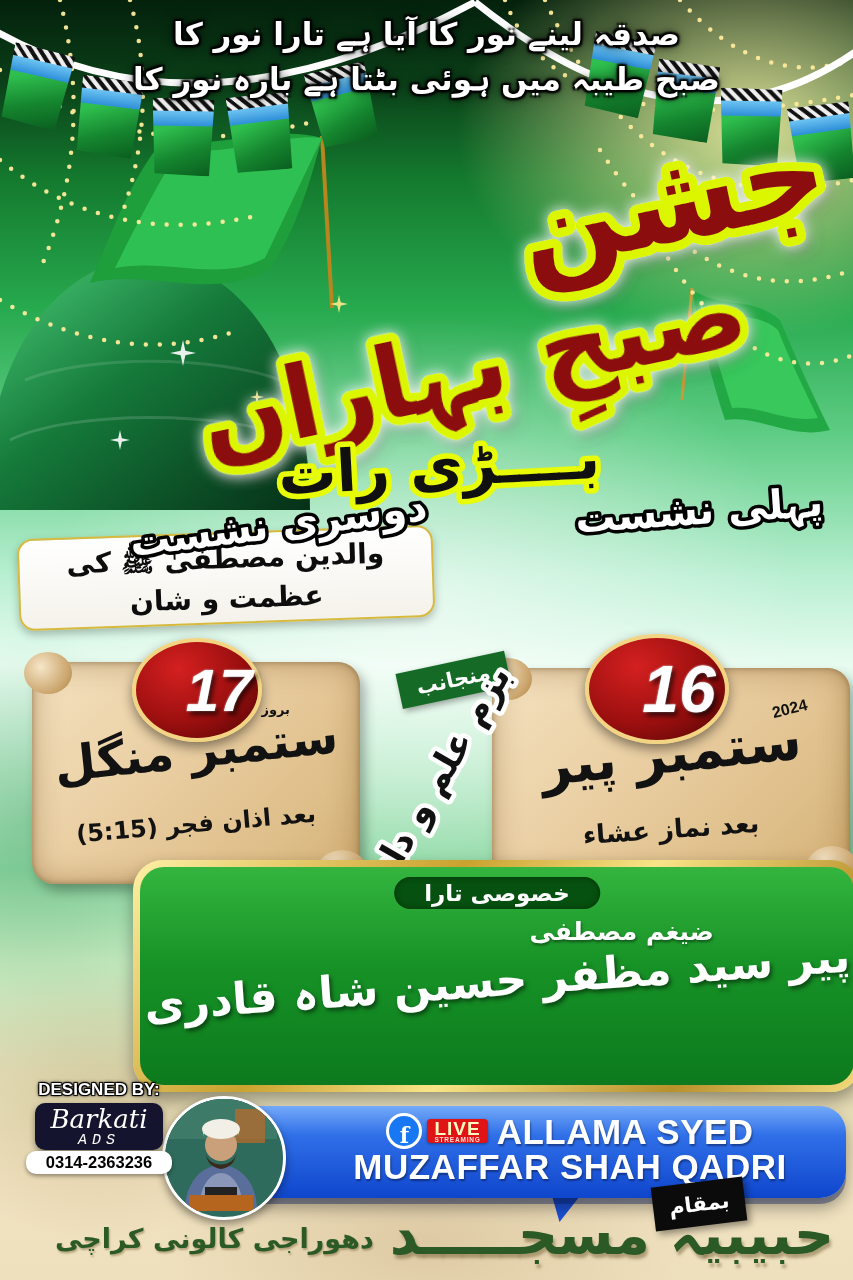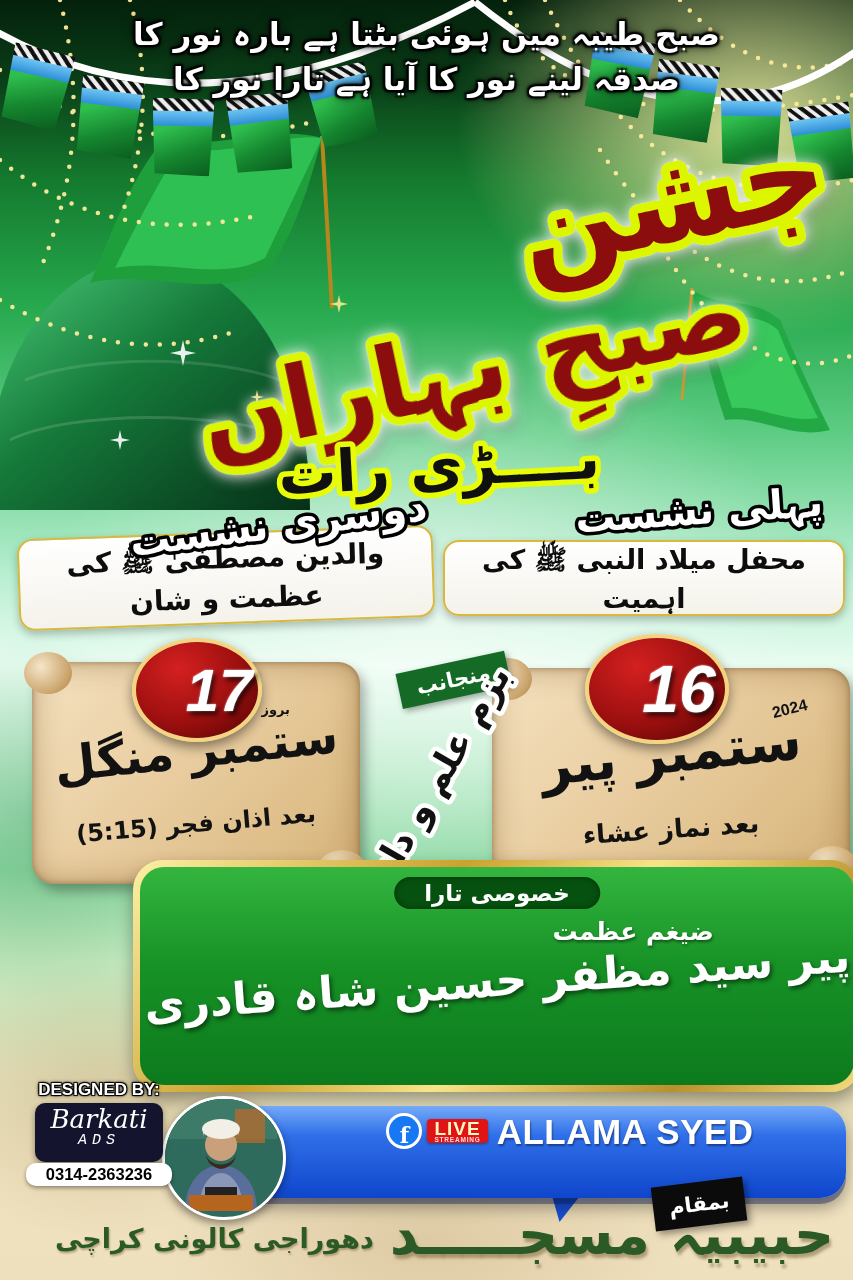--- a/index.html
+++ b/index.html
@@ -107,21 +107,21 @@
     position:absolute;left:0;right:0;top:88px;text-align:center;direction:rtl;
     color:#fff;font-weight:bold;font-size:44px;transform:rotate(-4deg);white-space:nowrap;
     text-shadow:2px 3px 4px rgba(0,0,0,.5);
   }
 
   
   .designer{position:absolute;left:26px;top:1080px;width:146px;text-align:center;z-index:6;
     font-family:"Liberation Sans",sans-serif;}
   .designer .lbl{color:#fff;font-weight:bold;font-size:17px;
     text-shadow:0 0 4px #000,1px 1px 1px #000,-1px 1px 1px #000,1px -1px 1px #000,-1px -1px 1px #000;}
-  .designer .box{background:#14142e;border-radius:10px;margin:3px 9px;padding:3px 4px 12px;
+  .designer .box{background:#14142e;border-radius:10px;margin:3px 9px;padding:3px 4px 0;
     box-shadow:0 3px 6px rgba(0,0,0,.4);}
   .designer .nm{color:#fff;font-family:"DejaVu Serif",serif;font-style:italic;font-size:26px;line-height:1;}
   .designer .tp{color:#fff;font-family:Liberation Mono, monospace;font-style:italic;font-size:15px;letter-spacing:5px;line-height:1.2;}
   .designer .ph{background:#fff;border-radius:10px;margin-top:-2px;padding:2px 2px;
     font-weight:bold;font-size:16.5px;color:#000;box-shadow:0 2px 4px rgba(0,0,0,.4);}
 
   
   .live-bar{
     position:absolute;left:176px;top:1106px;width:670px;height:92px;z-index:5;
     border-radius:26px;
@@ -274,22 +274,22 @@
       <path d="M11 0 L13 9 L22 11 L13 13 L11 22 L9 13 L0 11 L9 9 Z" fill="#ffe98a"></path>
     </svg>
   <svg class="sparkle" style="left:110px;top:430px;" width="20" height="20" viewBox="0 0 22 22">
       <path d="M11 0 L13 9 L22 11 L13 13 L11 22 L9 13 L0 11 L9 9 Z" fill="#fff"></path>
     </svg>
   <svg class="sparkle" style="left:250px;top:390px;" width="14" height="14" viewBox="0 0 22 22">
       <path d="M11 0 L13 9 L22 11 L13 13 L11 22 L9 13 L0 11 L9 9 Z" fill="#ffe98a"></path>
     </svg>
 
   <div class="abs verses">
+    <div>صدقہ لینے نور کا آیا ہے تارا نور کا</div>
     <div>صبح طیبہ میں ہوئی بٹتا ہے بارہ نور کا</div>
-    <div>صدقہ لینے نور کا آیا ہے تارا نور کا</div>
   </div>
 
   <svg class="abs" style="left:115px;top:100px;z-index:5;" width="730" height="390" viewBox="0 0 730 390">
     <defs>
       <filter id="glow" x="-40%" y="-40%" width="180%" height="180%">
         <feDropShadow dx="0" dy="0" stdDeviation="7" flood-color="#ffffff" flood-opacity="0.9"></feDropShadow>
         <feDropShadow dx="4" dy="6" stdDeviation="4" flood-color="#223311" flood-opacity="0.4"></feDropShadow>
       </filter>
     </defs>
     <g filter="url(#glow)" font-family="DejaVu Sans, sans-serif" font-weight="bold" fill="#8c1010" stroke="#dcf605" paint-order="stroke" stroke-linejoin="round">
@@ -298,23 +298,20 @@
     </g>
   </svg>
 
   <svg class="abs" style="left:205px;top:420px;z-index:6;" width="470" height="100" viewBox="0 0 470 100">
     <text x="235" y="66" font-size="58" font-weight="bold" font-family="DejaVu Sans, sans-serif" fill="#101010" stroke="#e8fb07" stroke-width="11" paint-order="stroke" stroke-linejoin="round" text-anchor="middle" transform="rotate(-3 235 66)">بــــڑی رات</text>
   </svg>
 
   <svg class="abs" style="left:540px;top:478px;z-index:5;" width="310" height="70" viewBox="0 0 310 70">
     <text x="160" y="46" font-size="40" font-weight="bold" font-family="DejaVu Sans, sans-serif" fill="#ffffff" stroke="#000" stroke-width="7" paint-order="stroke" stroke-linejoin="round" text-anchor="middle" transform="rotate(-4 160 46)">پہلی نشست</text>
   </svg>
-  <div class="topic-box" style="left:443px;top:540px;width:398px;height:72px;font-size:27px;">
-    <span>محفل میلاد النبی ﷺ کی اہمیت</span>
-  </div>
 
   <svg class="abs" style="left:110px;top:492px;z-index:5;" width="330" height="72" viewBox="0 0 330 72">
     <text x="170" y="46" font-size="40" font-weight="bold" font-family="DejaVu Sans, sans-serif" fill="#ffffff" stroke="#000" stroke-width="7" paint-order="stroke" stroke-linejoin="round" text-anchor="middle" transform="rotate(-7 170 46)">دوسری نشست</text>
   </svg>
   <div class="topic-box" style="left:18px;top:532px;width:412px;height:88px;font-size:28px;transform:rotate(-2deg);">
     <span>والدین مصطفیٰ ﷺ کی عظمت و شان</span>
   </div>
 
   <div class="abs scroll" style="left:492px;top:668px;width:358px;height:212px;">
     <div class="scroll-inner">
@@ -346,21 +343,21 @@
   <svg class="abs" style="left:330px;top:690px;z-index:5;" width="220" height="200" viewBox="0 0 220 200">
     <text x="110" y="108" font-size="36" font-weight="bold" font-family="DejaVu Sans, sans-serif" fill="#111" stroke="#fff" stroke-width="9" paint-order="stroke" stroke-linejoin="round" text-anchor="middle" transform="rotate(-60 110 108)">بزم علم و دانش</text>
   </svg>
 
   <div class="keynote-frame">
     <div class="keynote">
       <div class="keynote-tag">
         <span>خصوصی تارا</span>
       </div>
       <div class="keynote-honorific">
-        <span>ضیغم عظمت</span>
+        <span>ضیغم مصطفی</span>
       </div>
       <div class="keynote-name">
         <span>پیر سید مظفر حسین شاہ قادری</span>
       </div>
     </div>
   </div>
 
   <div class="designer">
     <div class="lbl">DESIGNED BY:</div>
     <div class="box">
@@ -392,20 +389,21 @@
           <span class="fb-icon">
             <span class="inner">f</span>
           </span>
           <span class="live-badge">
             <div class="lv">LIVE</div>
             <div class="st">STREAMING</div>
           </span>
         </span>
         <span class="t">ALLAMA SYED</span>
       </div>
+      <div class="t">MUZAFFAR SHAH QADRI</div>
     </div>
   </div>
   <div class="bar-tail"></div>
 
   <div class="venue-badge">
     <span>بمقام</span>
   </div>
   <div class="venue-line">
     <span class="big">حبیبیہ مسجـــــد</span>
     <span class="small">دھوراجی کالونی کراچی</span>

